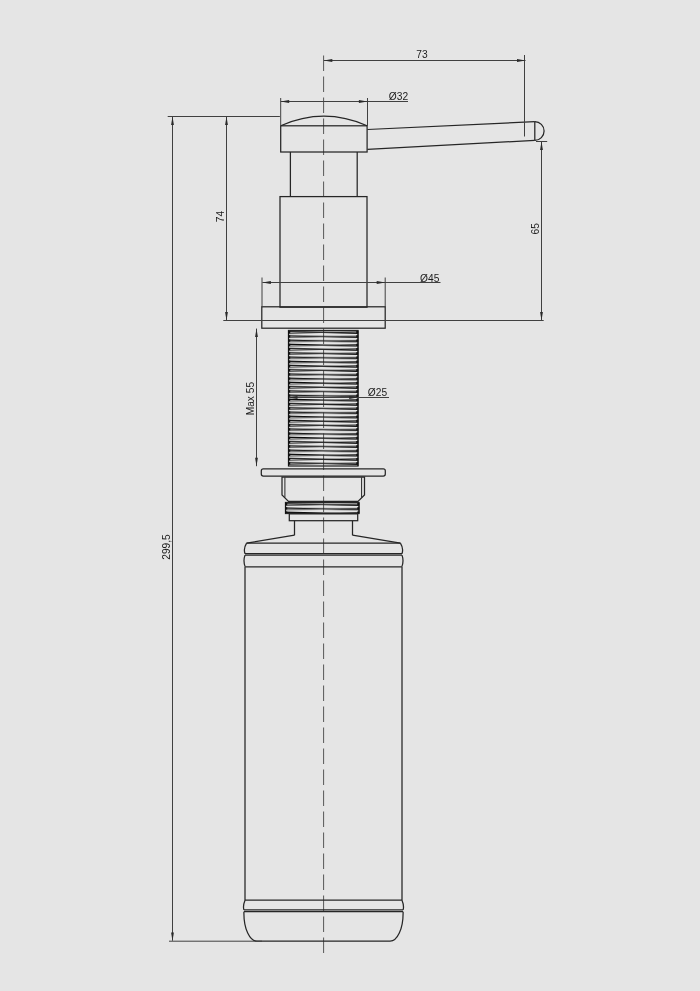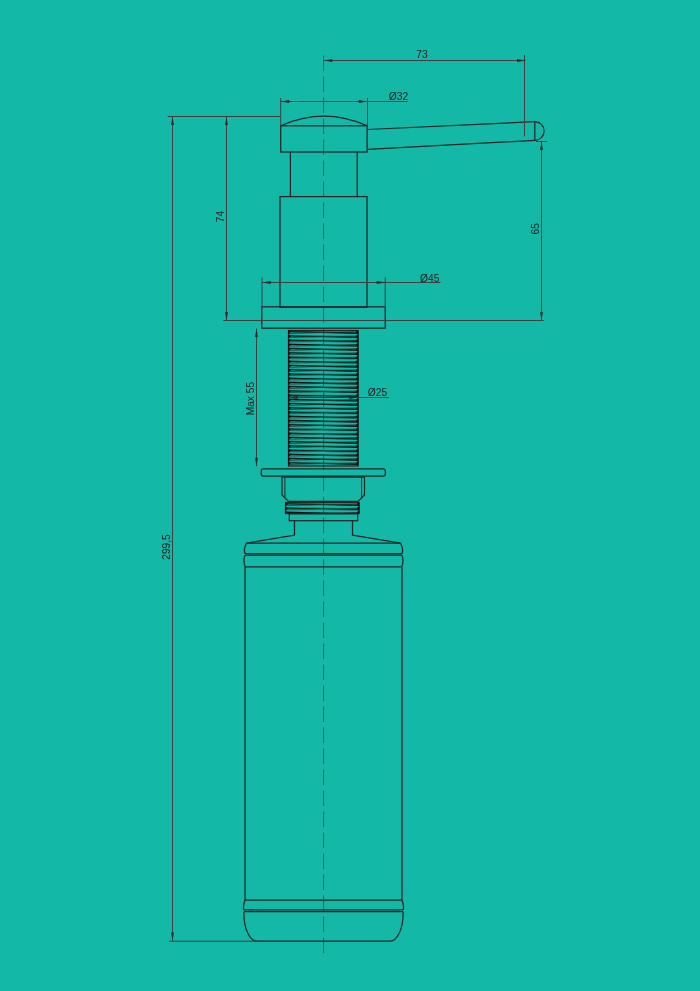--- a/index.html
+++ b/index.html
@@ -1,16 +1,16 @@
 <!DOCTYPE html>
 <html><head>
 <meta charset="utf-8">
 <style>
   html,body{margin:0;padding:0;background:#ffffff;}
-  .page{width:700px;height:991px;position:relative;background:#14b8a6;overflow:hidden;}
+  .page{width:700px;height:991px;position:relative;background:#e5e5e5;overflow:hidden;}
   svg{position:absolute;left:0;top:0;}
   text{font-family:"Liberation Sans",sans-serif;fill:#1c1c1c;-webkit-font-smoothing:antialiased;}
 </style>
 </head>
 <body>
 <div class="page">
 <svg width="700" height="991" viewBox="0 0 700 991">
 <defs>
   <pattern id="thr" x="285.5" y="330.5" width="73.5" height="4.23" patternUnits="userSpaceOnUse">
     <path d="M0,1.0 L73.5,2.7" stroke="#050505" stroke-width="1.35" fill="none"></path>

